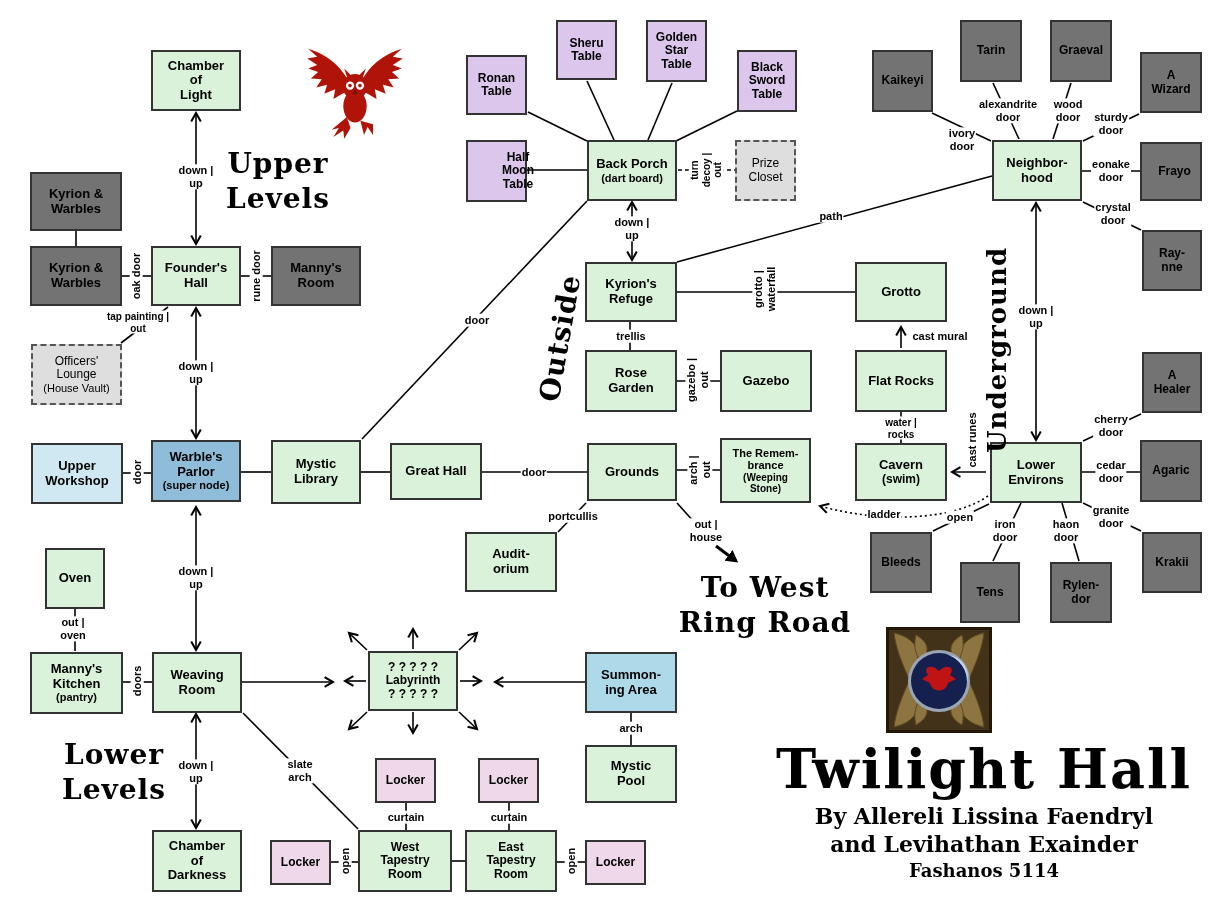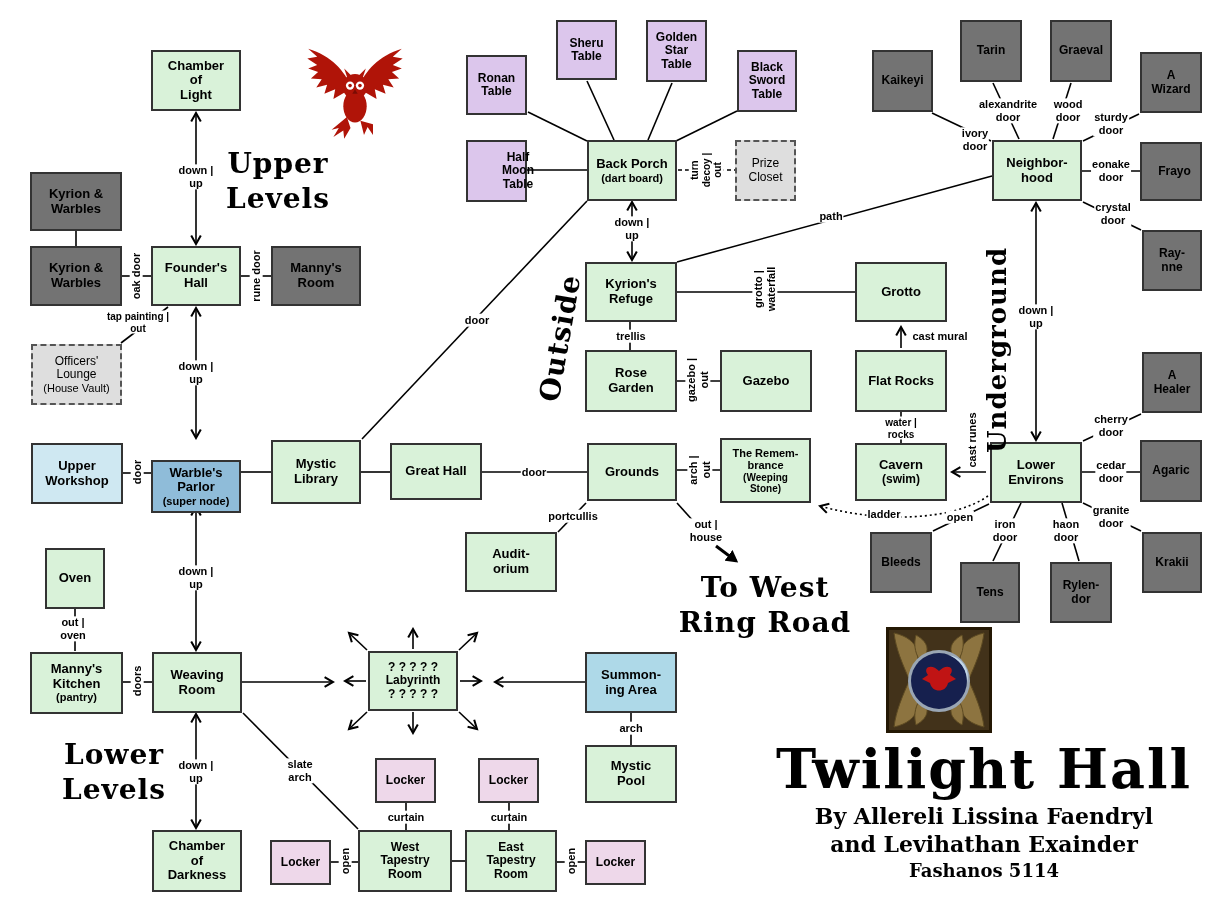--- a/index.html
+++ b/index.html
@@ -178,21 +178,21 @@
     </div>
     <div class="node t-gray" style="left: 31px; top: 344px; width: 91px; height: 61px; font-size: 12px;">
       <div class="nlabel">Officers'
 Lounge</div>
       <div class="nsub">(House Vault)</div>
     </div>
     <div class="node t-lightblue" style="left: 31px; top: 443px; width: 92px; height: 61px;">
       <div class="nlabel">Upper
 Workshop</div>
     </div>
-    <div class="node t-steelblue" style="left: 151px; top: 440px; width: 90px; height: 53px; margin-top: 20px;">
+    <div class="node t-steelblue" style="left: 151px; top: 440px; width: 90px; height: 62px;">
       <div class="nlabel">Warble's
 Parlor</div>
       <div class="nsub">(super node)</div>
     </div>
     <div class="node t-green" style="left: 271px; top: 440px; width: 90px; height: 64px;">
       <div class="nlabel">Mystic
 Library</div>
     </div>
     <div class="node t-green" style="left: 390px; top: 443px; width: 92px; height: 57px;">
       <div class="nlabel">Great Hall</div>
@@ -393,21 +393,21 @@
 waterfall</div>
     <div class="elabel" style="left: 631px; top: 336px;">trellis</div>
     <div class="elabel rot" style="left: 698px; top: 380px;">gazebo |
 out</div>
     <div class="elabel" style="left: 901px; top: 428px; font-size: 10px;">water |
 rocks</div>
     <div class="elabel rot" style="left: 706px; top: 170px; font-size: 10px;">turn
 decoy |
 out</div>
     <div class="elabel" style="left: 831px; top: 216px;">path</div>
-    <div class="elabel" style="left: 962px; top: 140px; margin-left: 13px;">ivory
+    <div class="elabel" style="left: 962px; top: 140px;">ivory
 door</div>
     <div class="elabel" style="left: 1008px; top: 111px;">alexandrite
 door</div>
     <div class="elabel" style="left: 1068px; top: 111px;">wood
 door</div>
     <div class="elabel" style="left: 1111px; top: 124px;">sturdy
 door</div>
     <div class="elabel" style="left: 1111px; top: 171px;">eonake
 door</div>
     <div class="elabel" style="left: 1113px; top: 214px;">crystal

